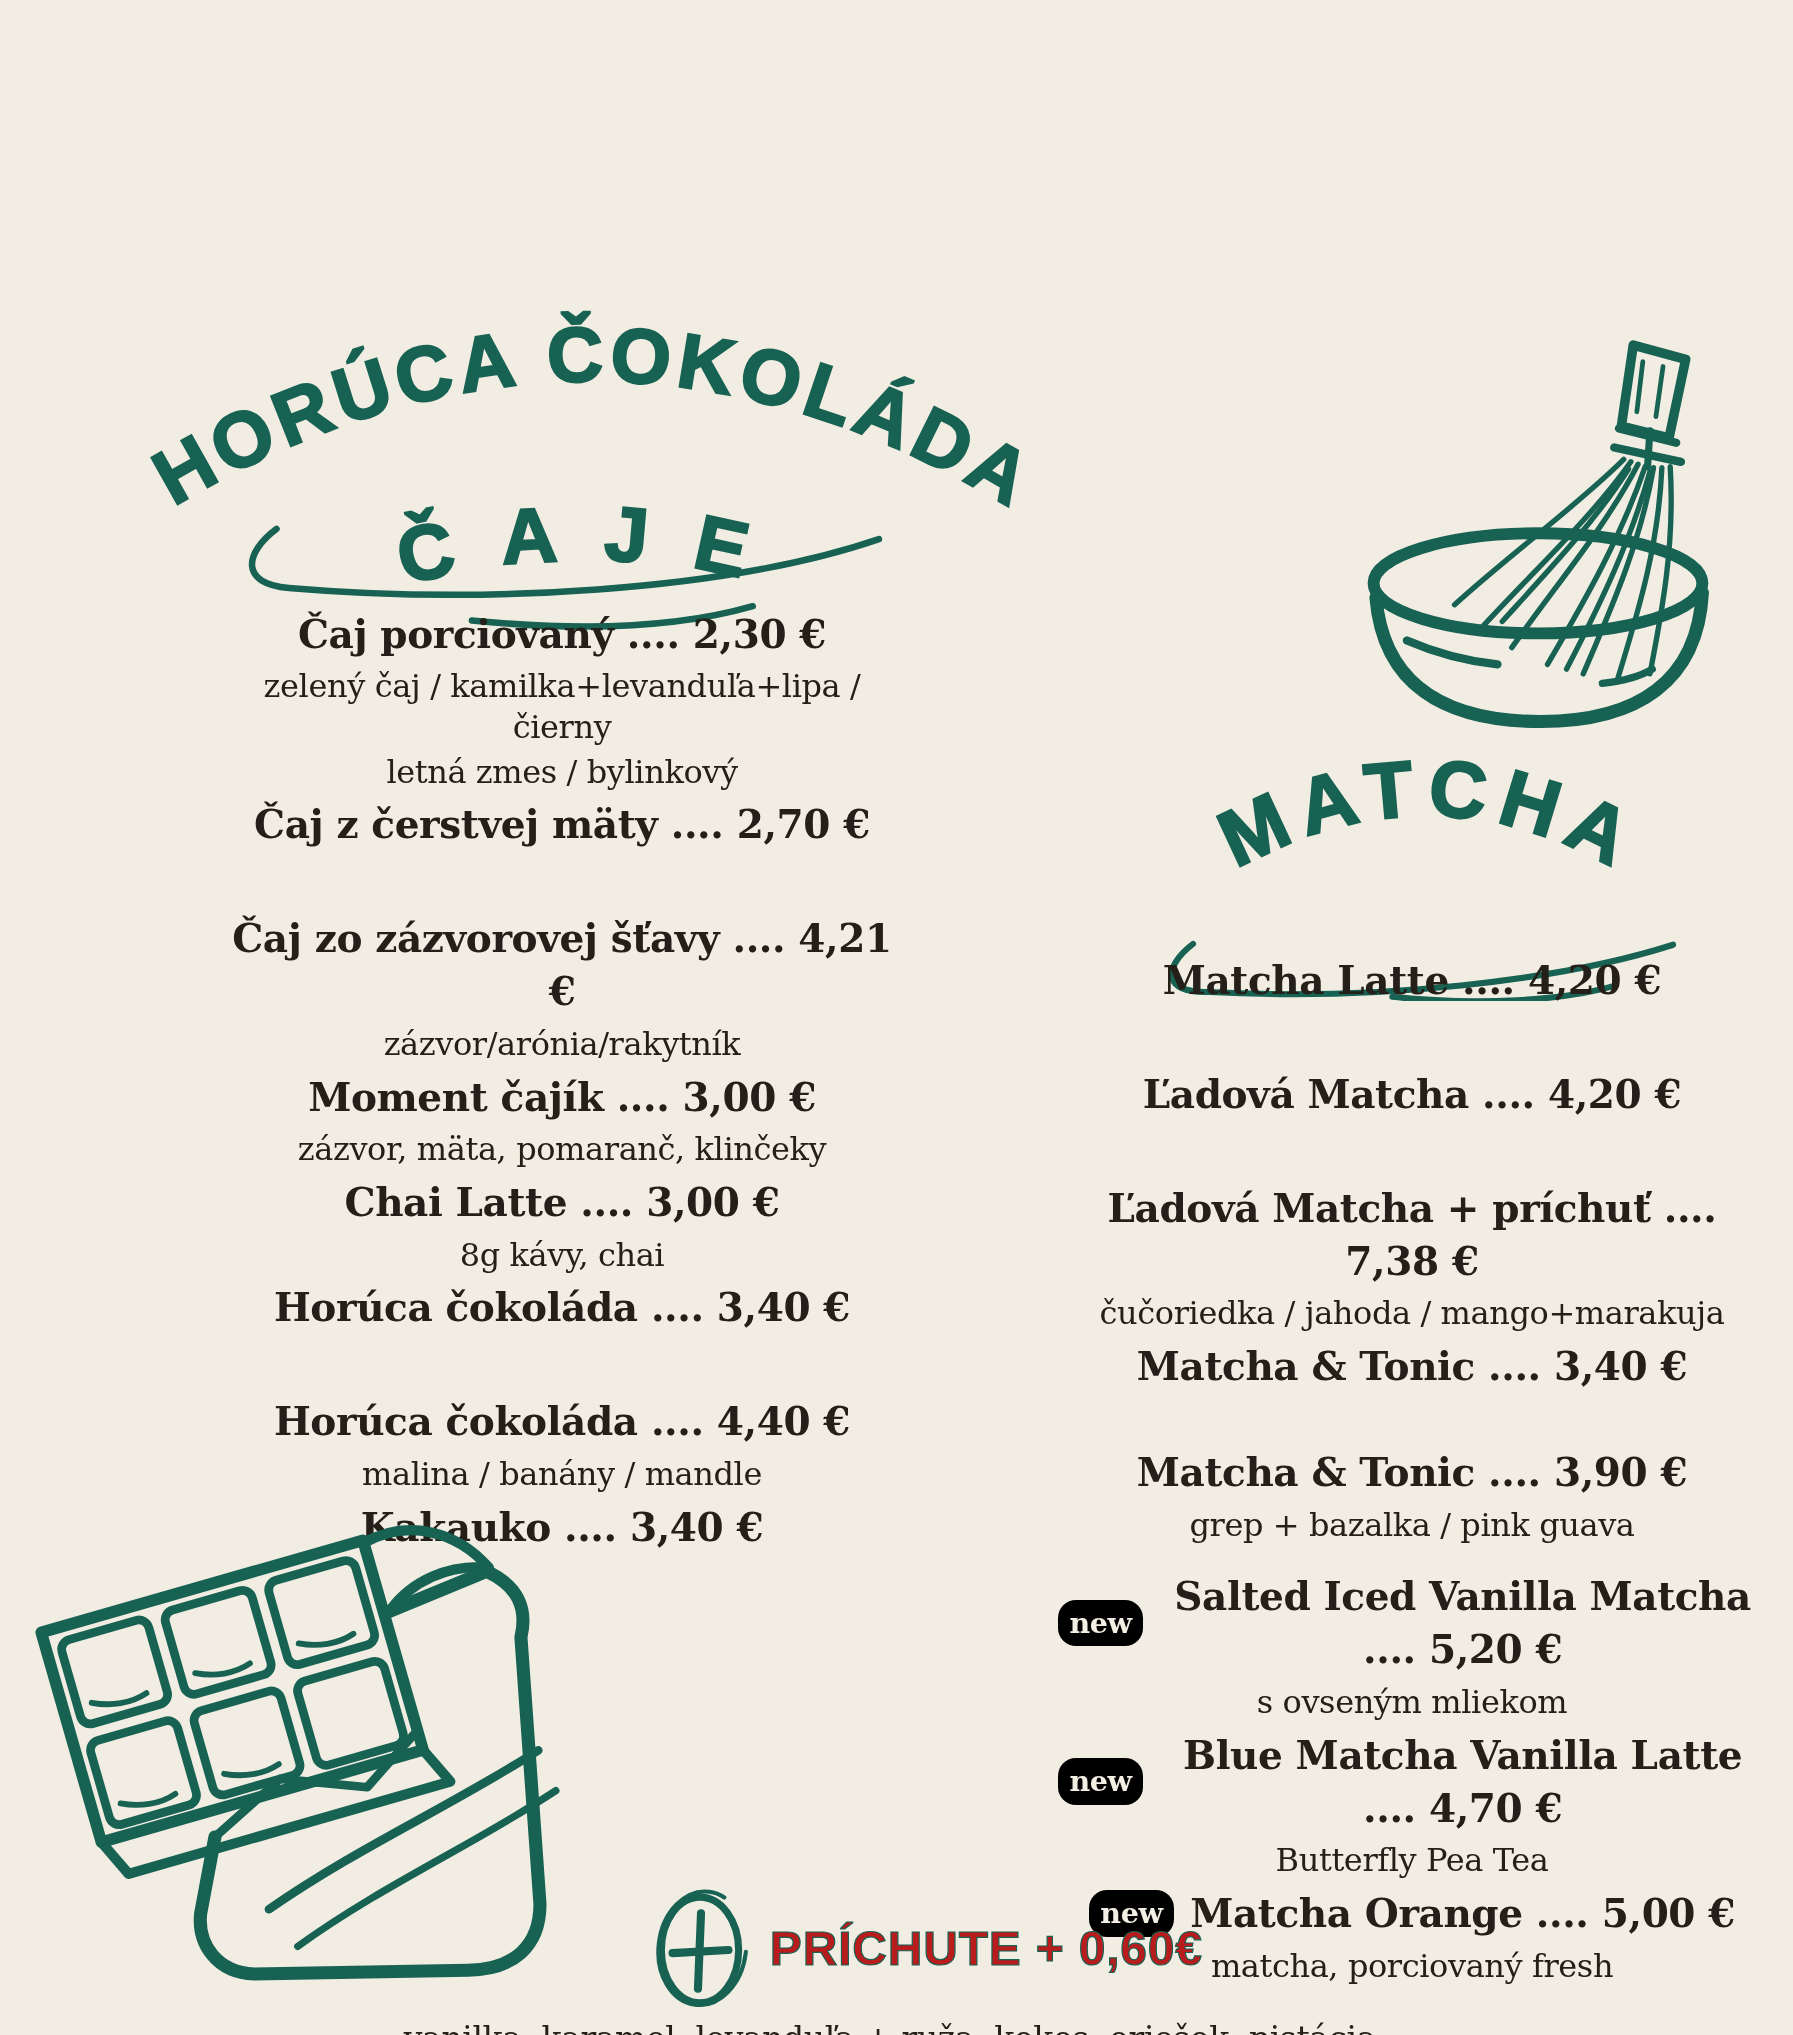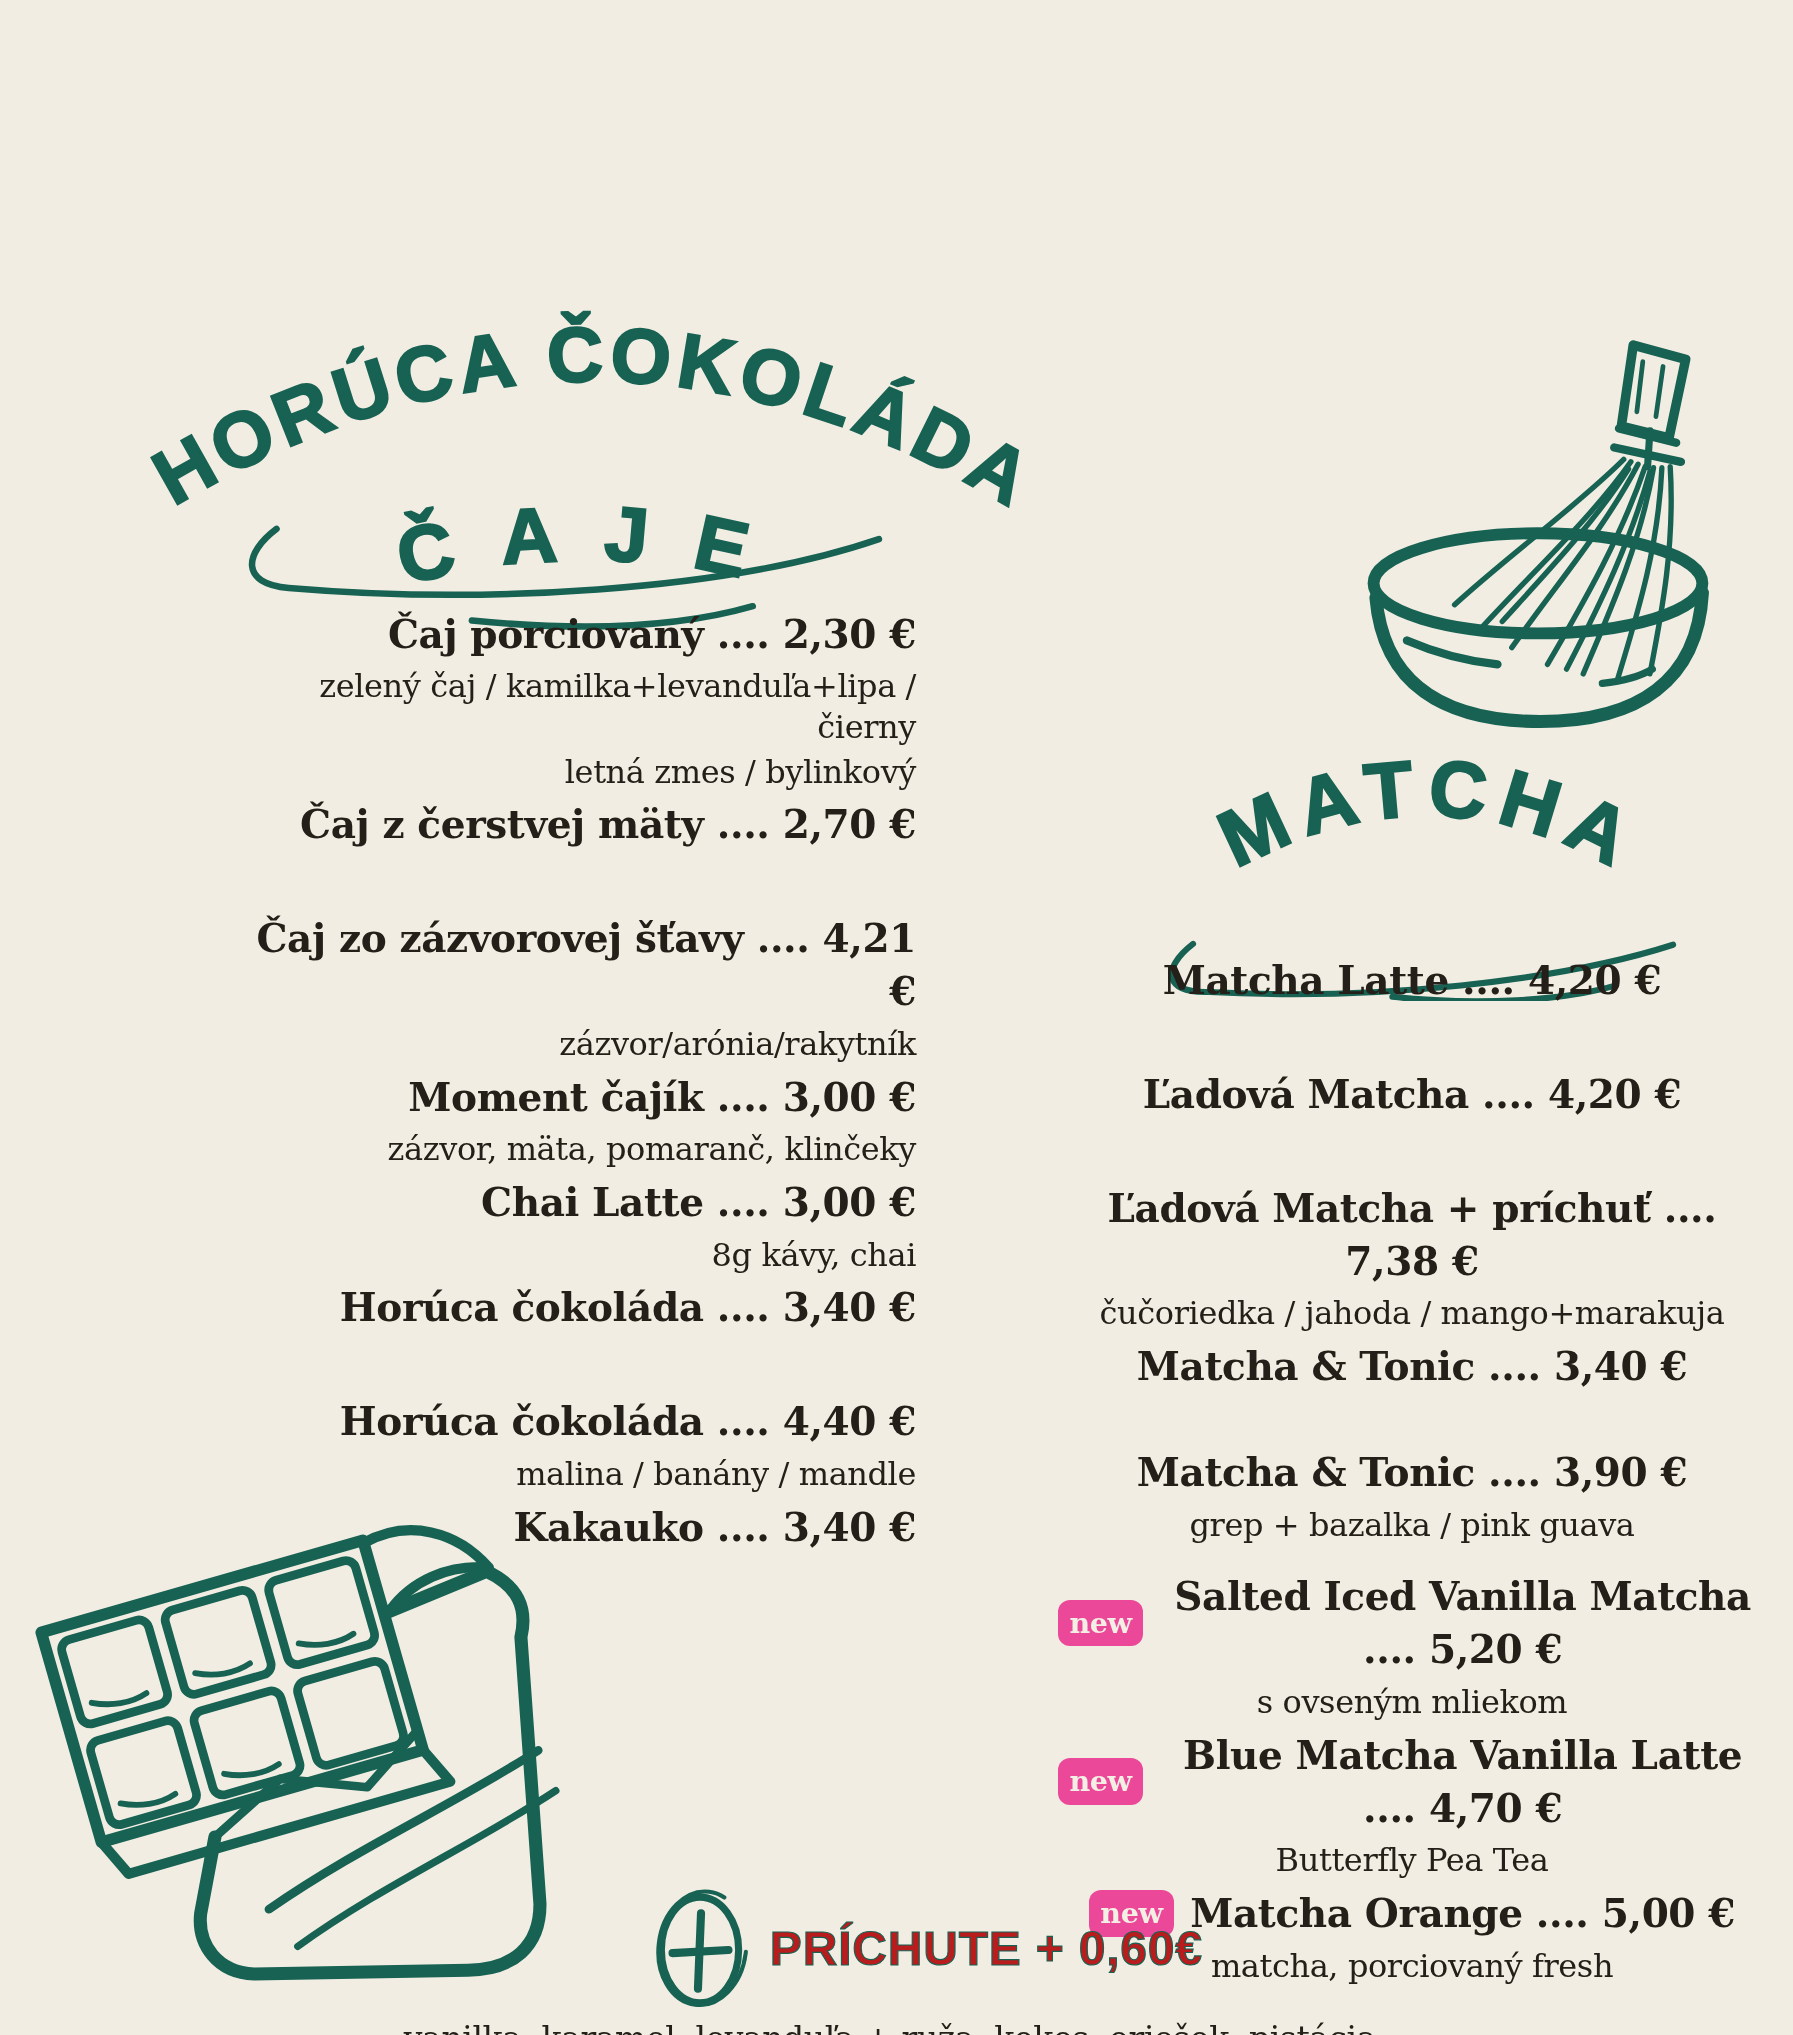--- a/index.html
+++ b/index.html
@@ -8,22 +8,22 @@
   svg{display:block;}
   .abs{position:absolute;}
   .col{position:absolute;text-align:center;}
   .name{font-weight:700;font-size:39px;line-height:53px;letter-spacing:-0.4px;margin:5.7px 0;}
   .desc{font-weight:400;font-size:32px;line-height:41px;margin:3.3px 0;letter-spacing:-0.4px;}
   .gap{margin-top:61px;}
   .gap-md{margin-top:53px;}
   .gap-sm{margin-top:24.4px;}
   .heading{font-family:"Liberation Sans",sans-serif;font-weight:700;color:#b91c1c;
            -webkit-text-stroke:1.2px #176253;letter-spacing:0.8px;white-space:nowrap;}
-  .badge{display:inline-flex;align-items:center;justify-content:center;background:#ec4899;
-         color:#f4efe4;border-radius:12px;font:700 28.5px "DejaVu Serif",serif;
+  .badge{display:inline-flex;align-items:center;justify-content:center;background:#000000;
+         color:#f4efe4;border-radius:18px;font:700 28.5px "DejaVu Serif",serif;
          padding:9px 11.4px;margin-right:16.3px;vertical-align:middle;line-height:1;}
   .badge-row{display:flex;align-items:center;justify-content:center;}
   .icon-heading{display:flex;align-items:center;justify-content:center;}
 </style>
 </head>
 <body>
 
 <div class="page">
 
   <svg class="abs" style="left:73px;top:252px;" width="1042" height="391" viewBox="0 0 2560 960">
@@ -61,21 +61,21 @@
         <path d="M246 122 C230 180, 206 230, 176 288"></path>
       </g>
       <ellipse cx="152" cy="216" rx="138" ry="42" stroke-width="10"></ellipse>
       <path d="M16 228 C22 300, 72 332, 154 332 C236 332, 286 298, 290 224" stroke-width="11"></path>
       <path d="M42 264 C72 277, 98 282, 118 284" stroke-width="7"></path>
       <path d="M206 300 C224 298, 238 294, 248 288" stroke-width="6"></path>
       <path d="M228 252 C246 250, 258 246, 266 240" stroke-width="5"></path>
     </g>
   </svg>
 
-  <div class="col" style="left:232px;top:602px;width:684px;text-align:right;">
+  <div class="col" style="left:220px;top:602px;width:684px;">
     <div class="name">Čaj porciovaný .... 2,30 €</div>
     <div class="desc">zelený čaj / kamilka+levanduľa+lipa / čierny</div>
     <div class="desc">letná zmes / bylinkový</div>
     <div class="name">Čaj z čerstvej mäty .... 2,70 €</div>
     <div class="name gap">Čaj zo zázvorovej šťavy .... 4,21 €</div>
     <div class="desc">zázvor/arónia/rakytník</div>
     <div class="name">Moment čajík .... 3,00 €</div>
     <div class="desc">zázvor, mäta, pomaranč, klinčeky</div>
     <div class="name">Chai Latte .... 3,00 €</div>
     <div class="desc">8g kávy, chai</div>

